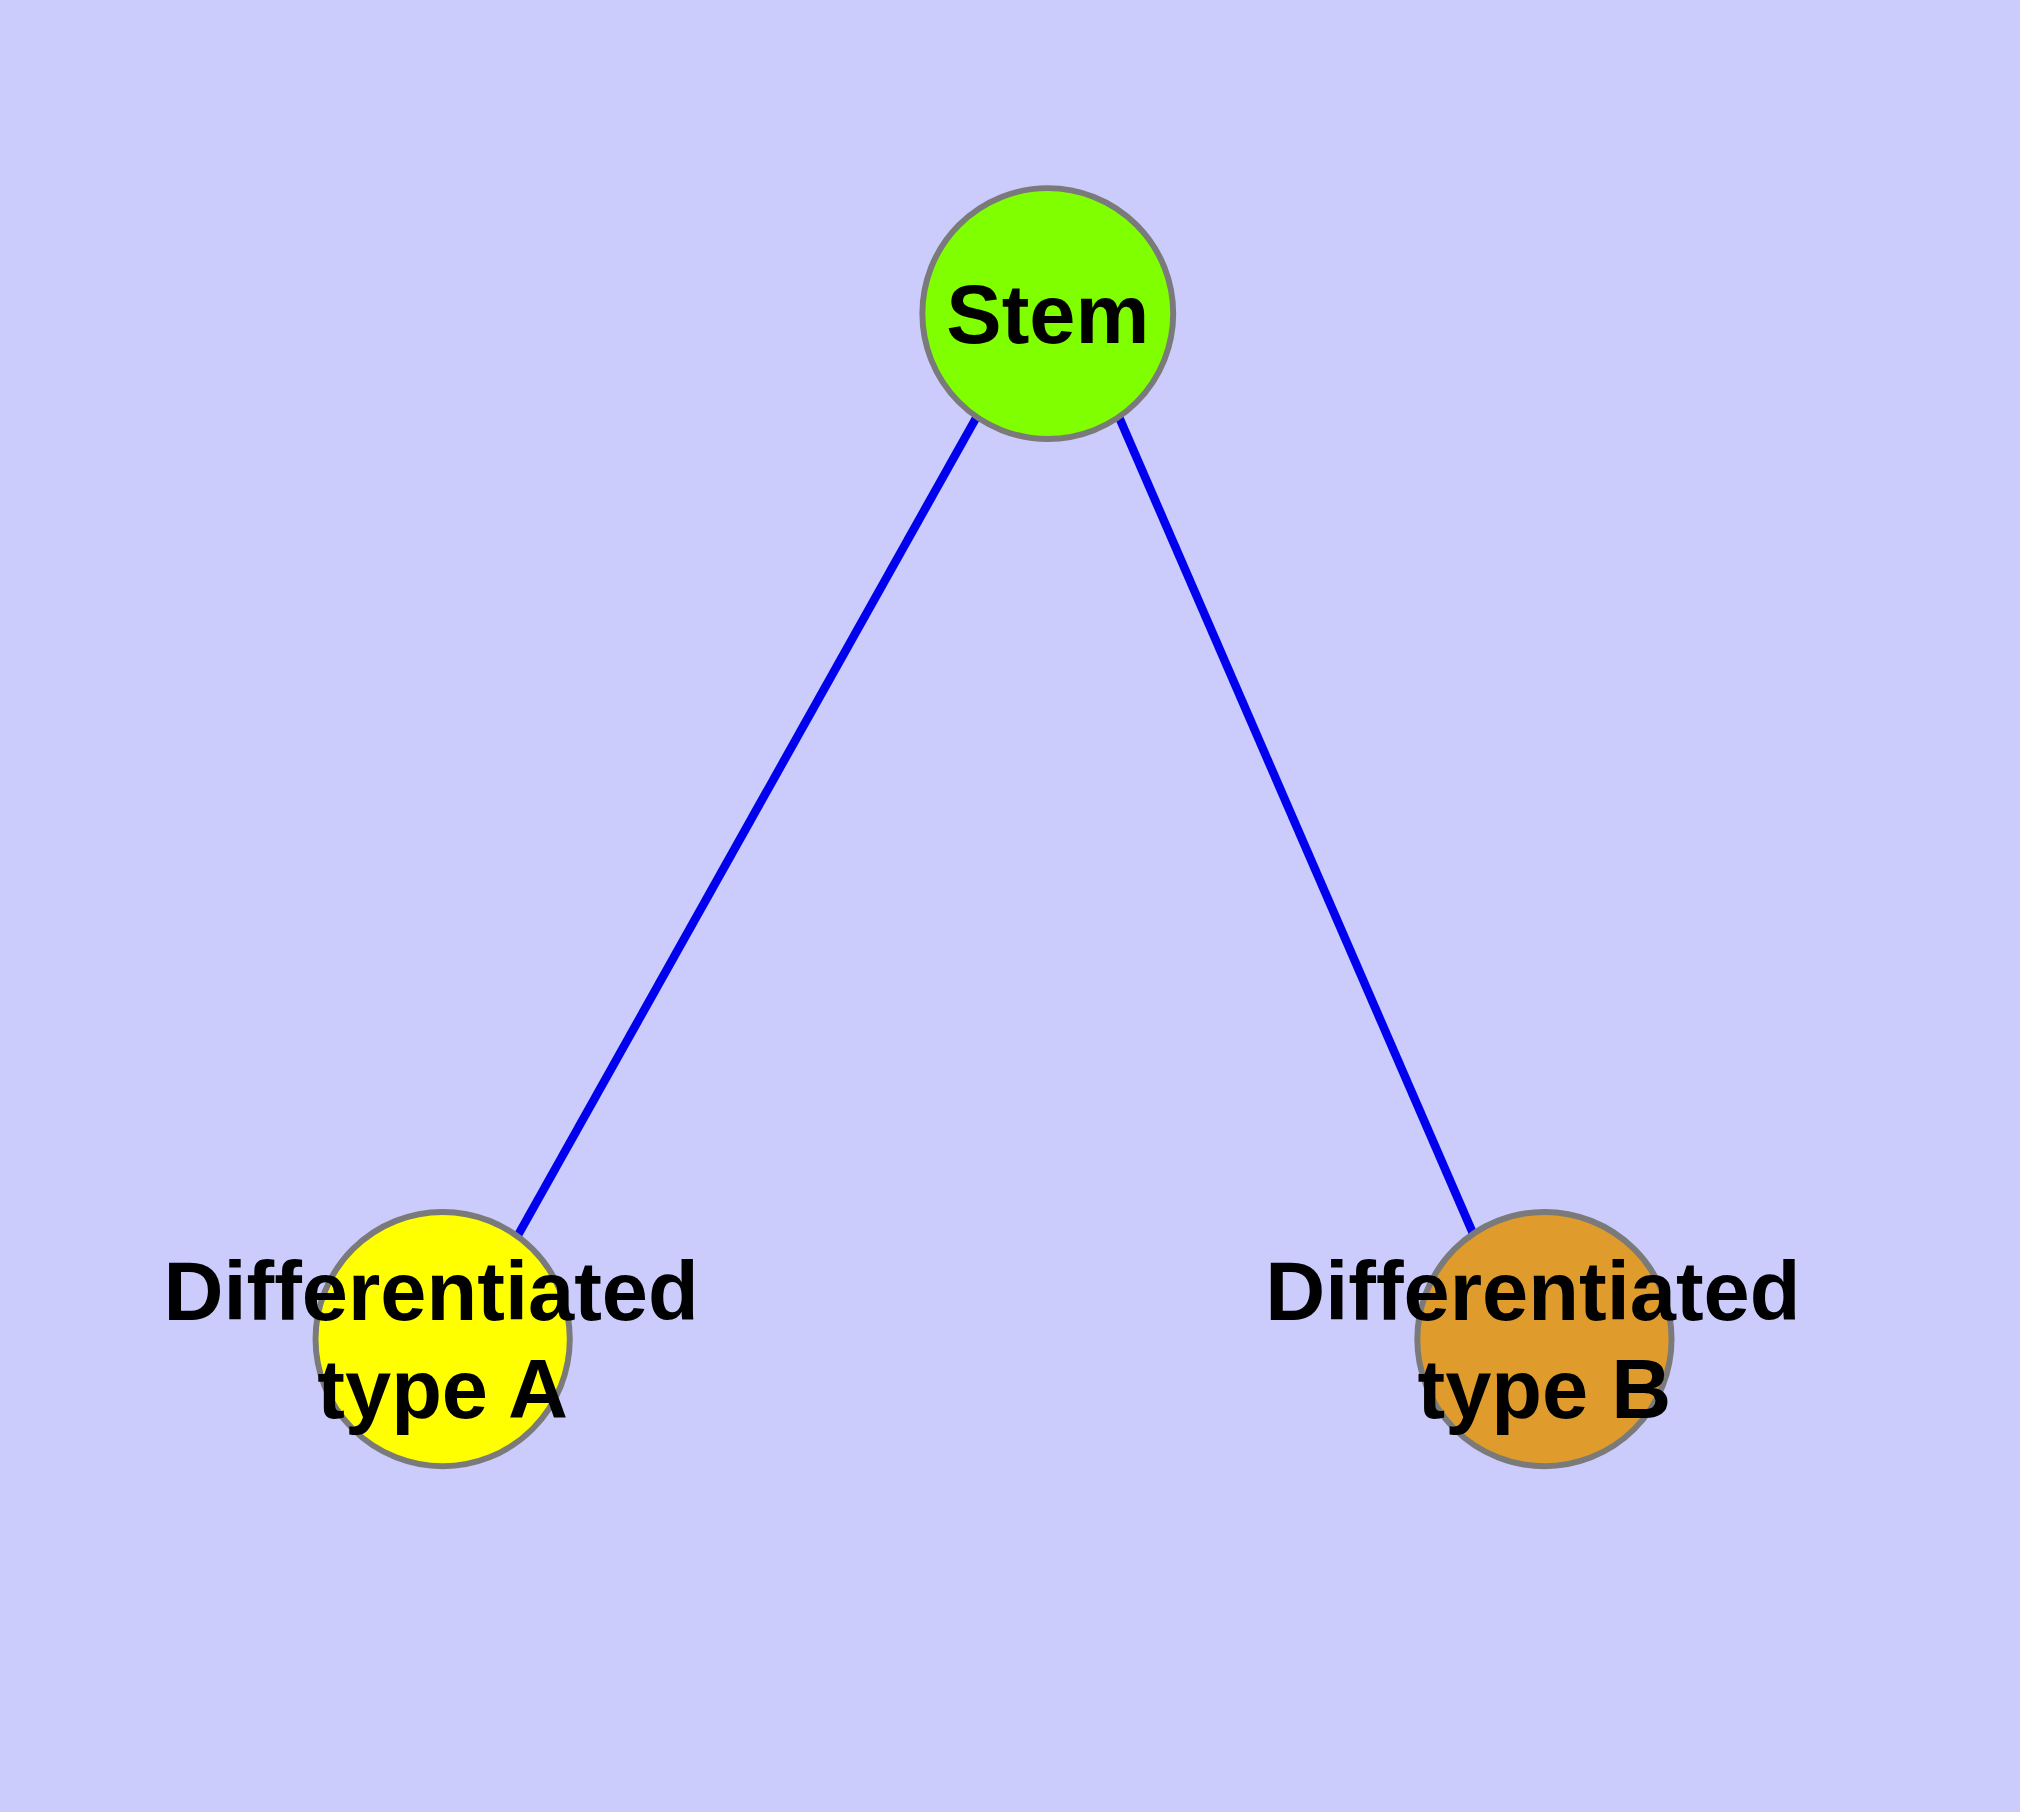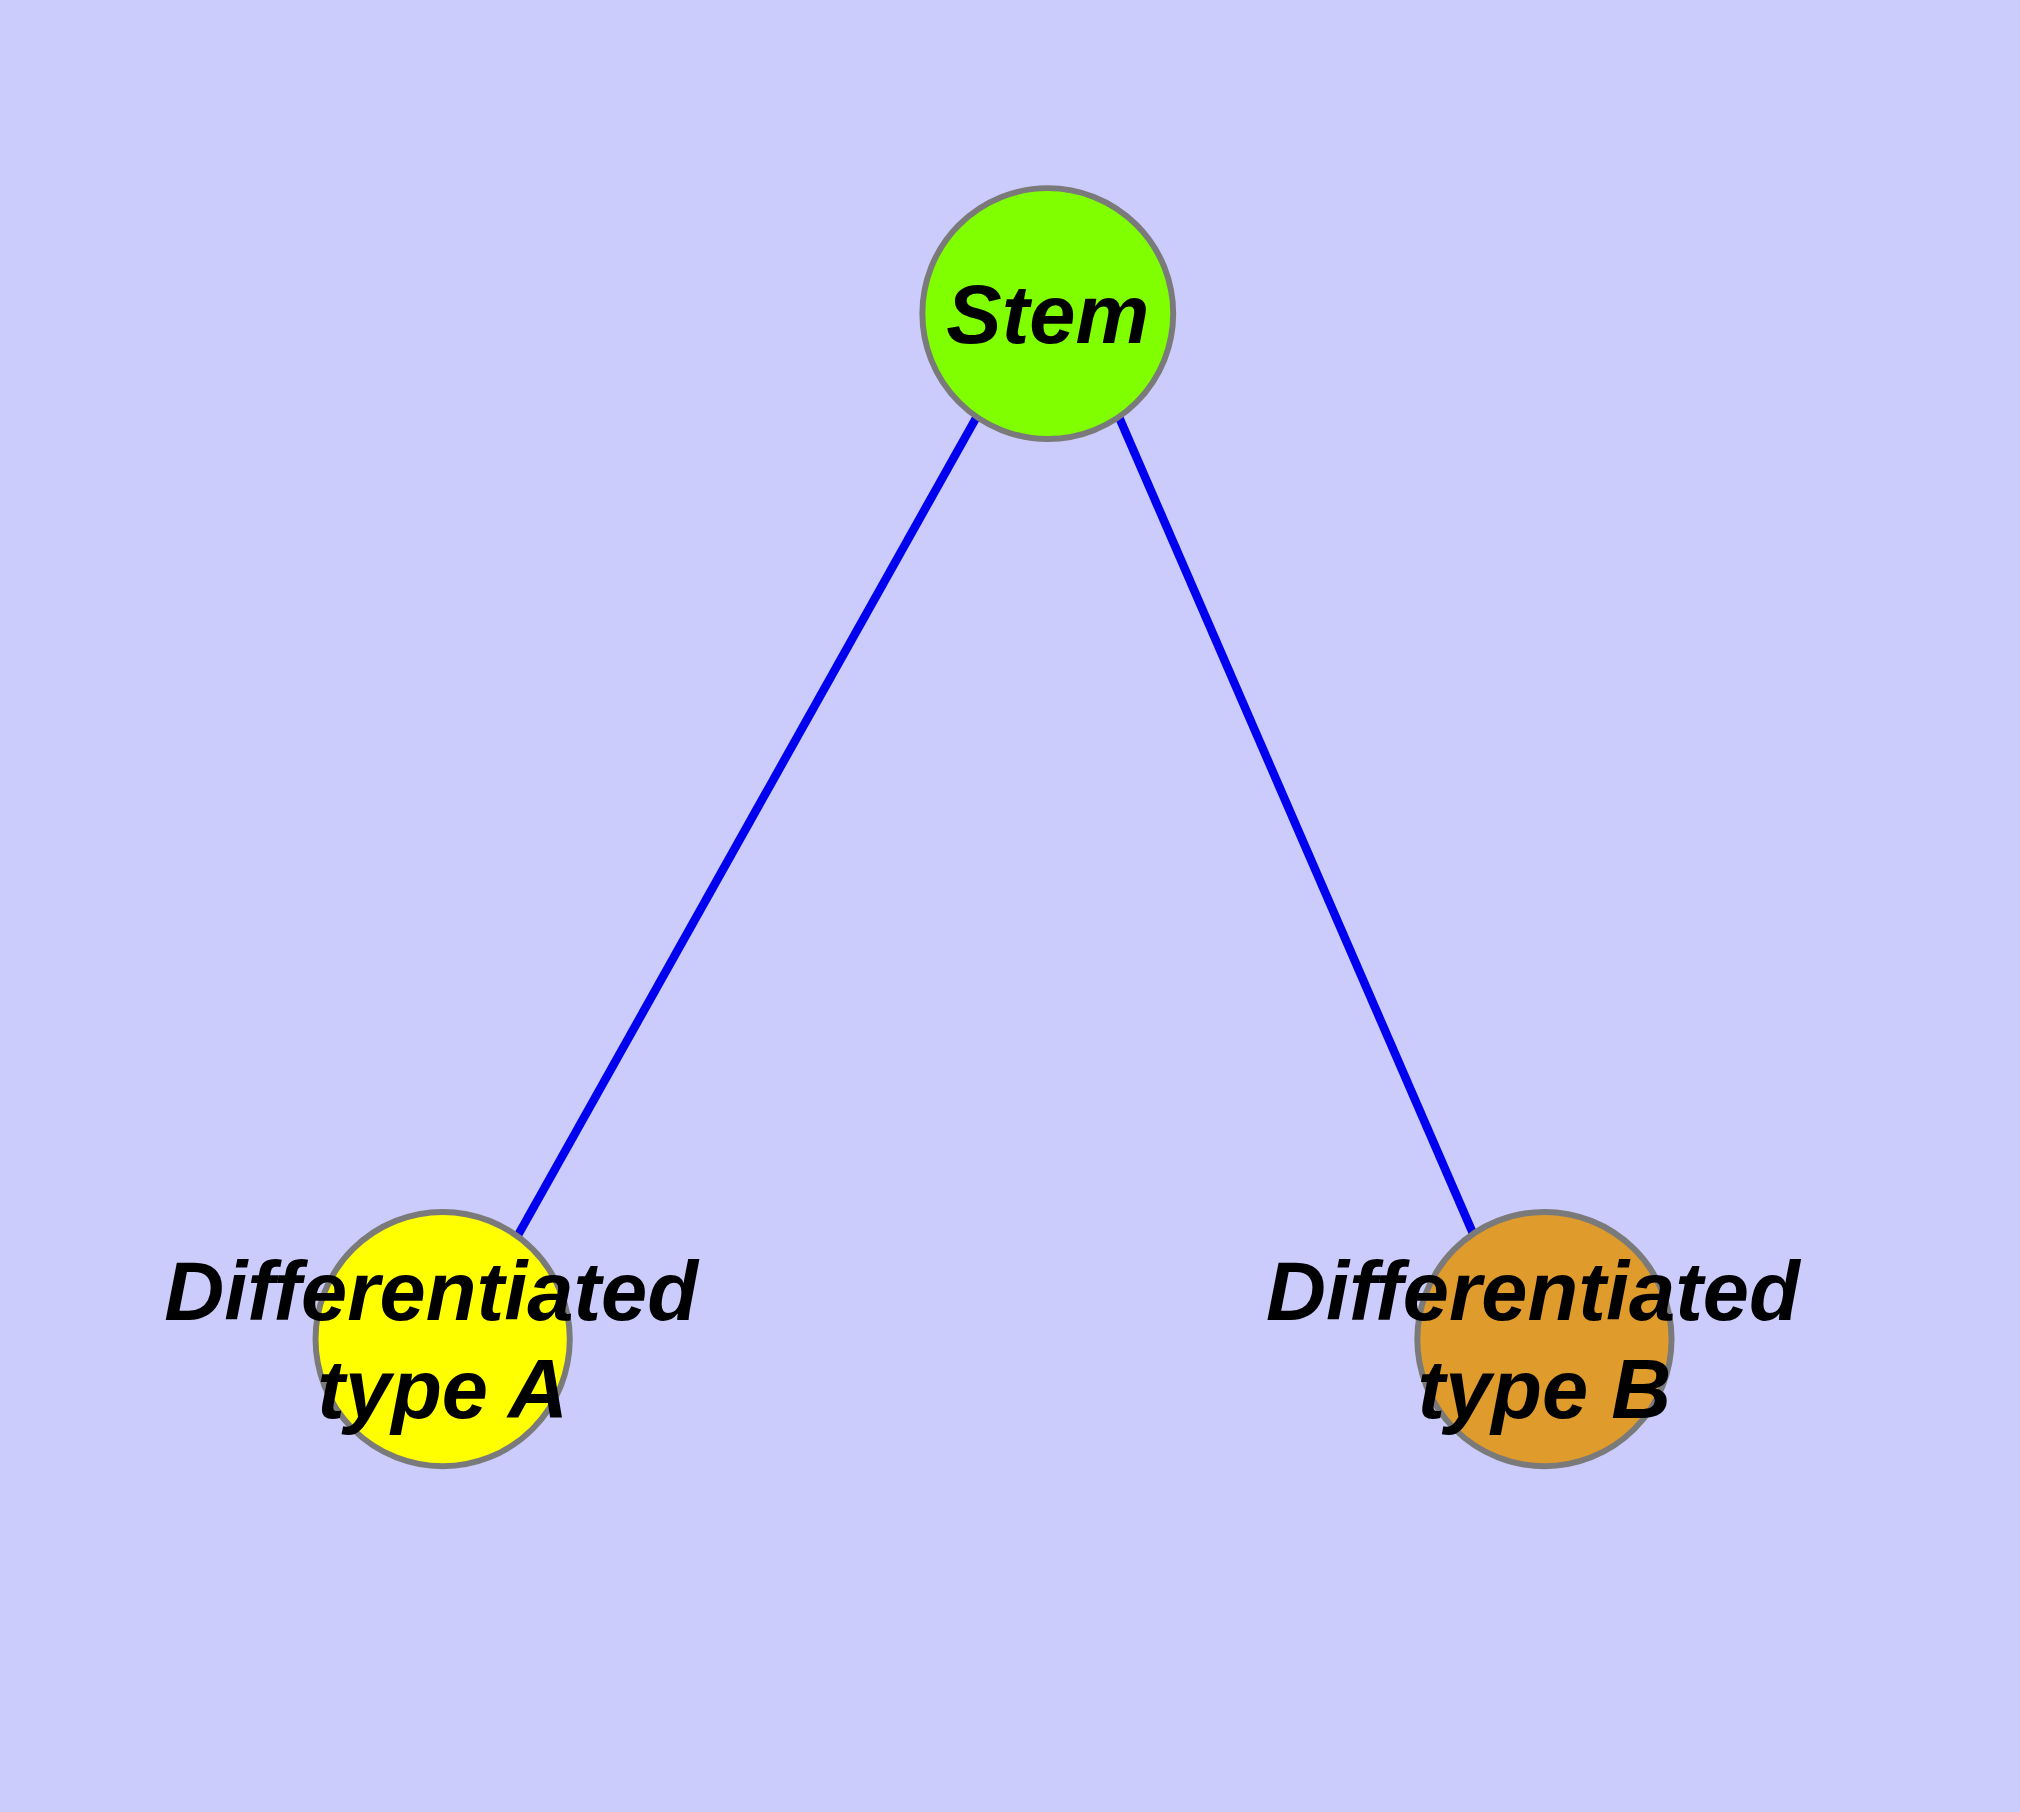--- a/index.html
+++ b/index.html
@@ -8,21 +8,20 @@
     padding: 0;
     background: #ccccfc;
   }
   #stage {
     position: relative;
     width: 2021px;
     height: 1812px;
     background: #ccccfc;
     overflow: hidden;
     font-family: "Liberation Sans", "DejaVu Sans", sans-serif;
-    font-style: italic;
   }
   #graph-svg {
     position: absolute;
     left: 0;
     top: 0;
     width: 2021px;
     height: 1812px;
     display: block;
   }
   .edge-line {

